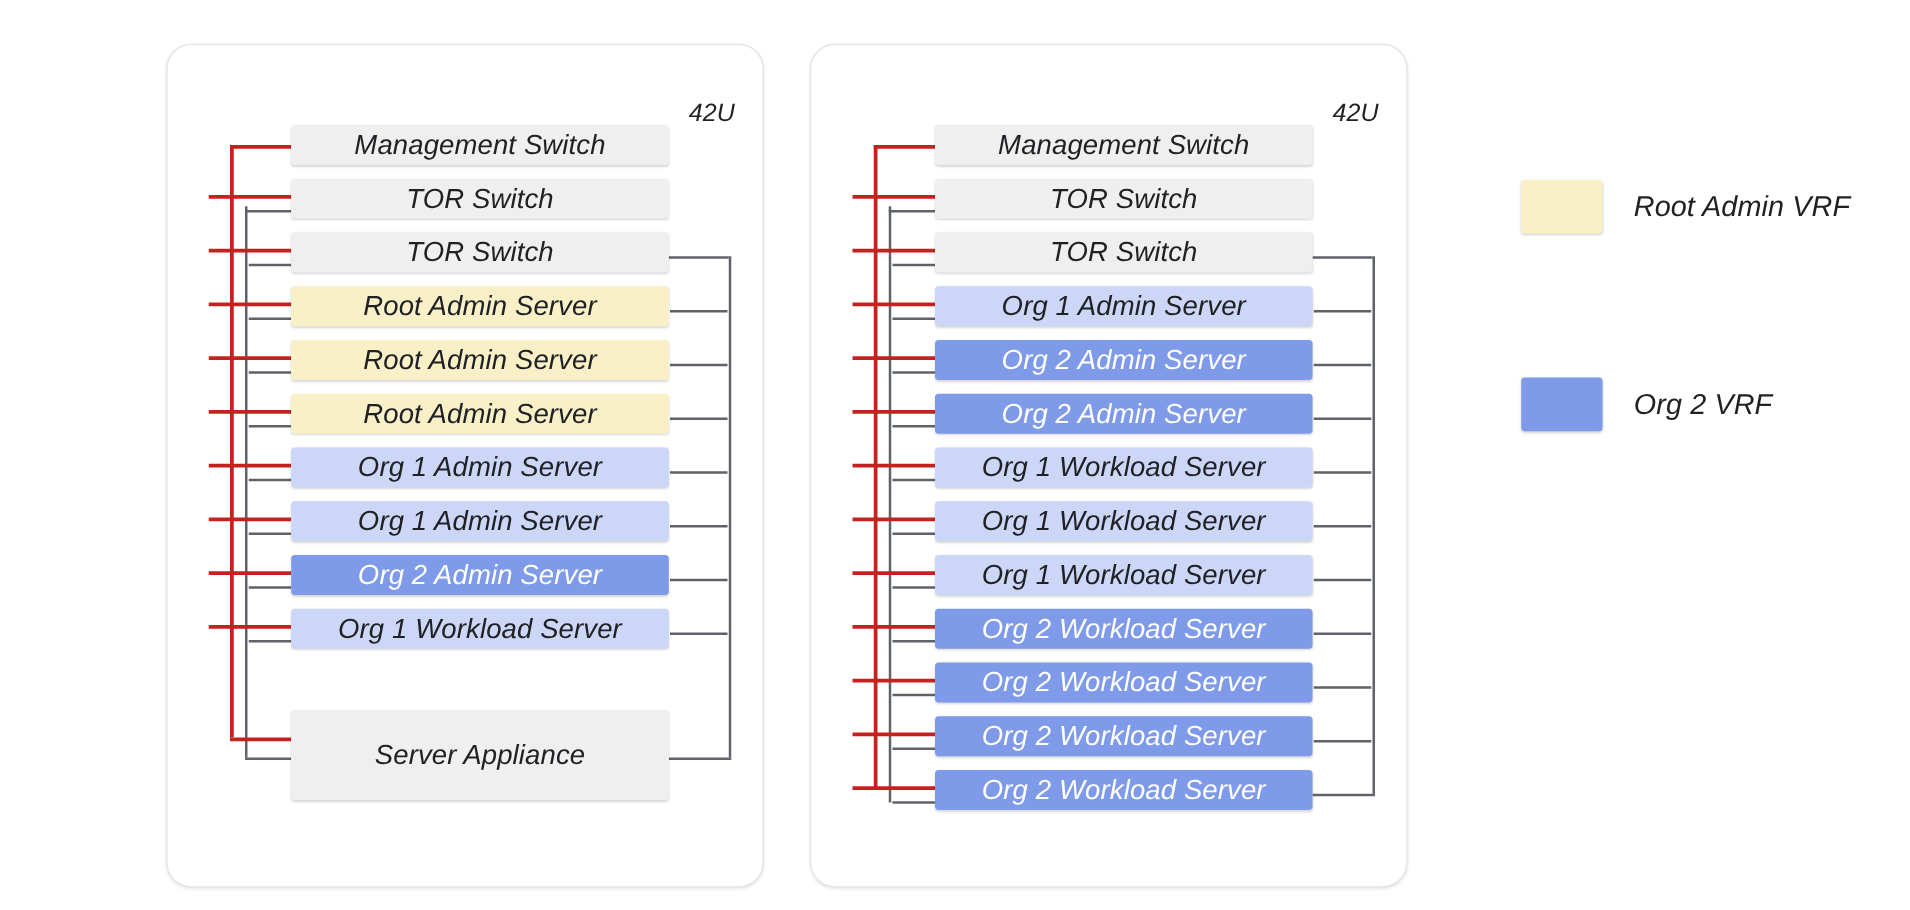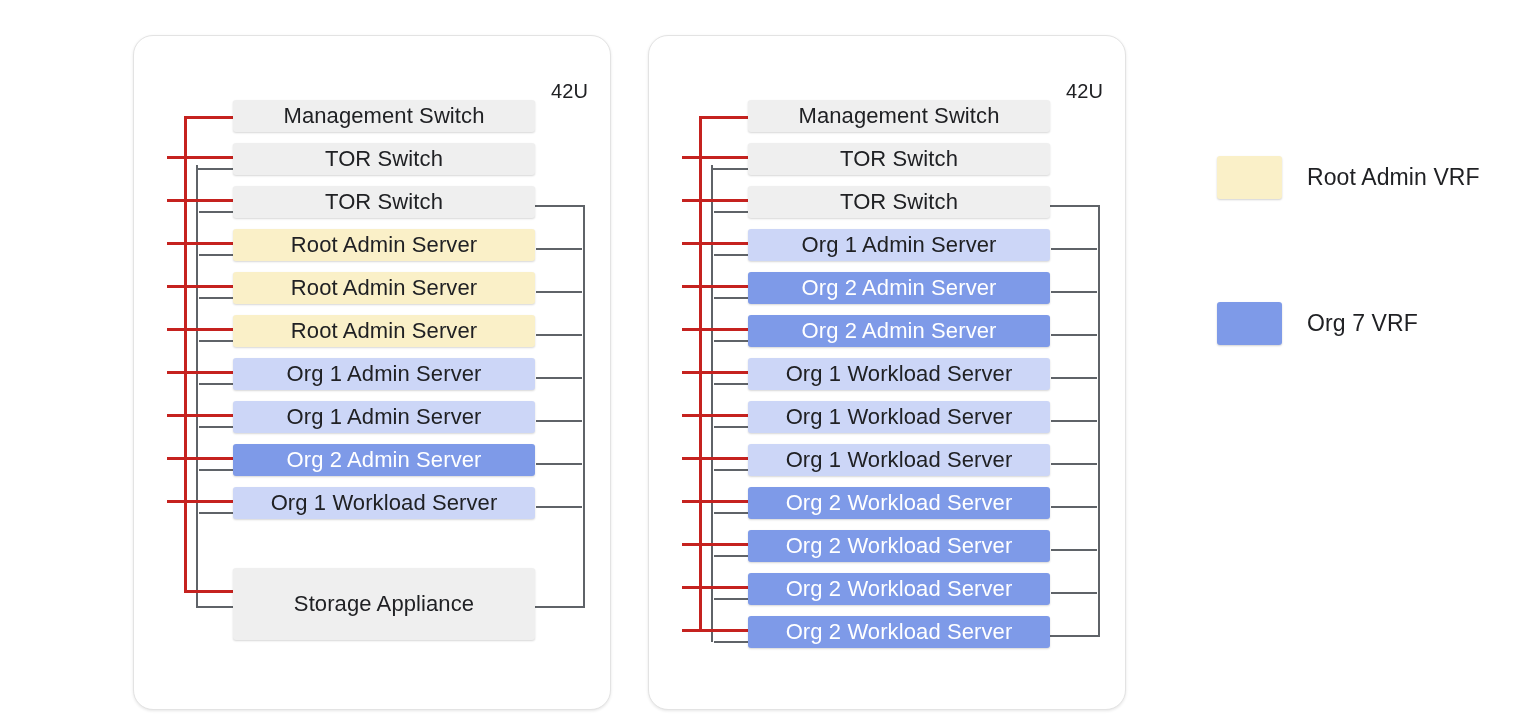--- a/index.html
+++ b/index.html
@@ -13,20 +13,21 @@
     font-family: "Liberation Sans", sans-serif;
     position: relative;
     overflow: hidden;
   }
 
   #stage {
     position: absolute;
     left: 0; top: 0;
     width: 1528px;
     height: 728px;
+    font-style: italic;
   }
 
   
   .rack {
     position: absolute;
     background: #ffffff;
     border: 1px solid #e3e3e3;
     border-radius: 20px;
     box-shadow: 0 1px 3px rgba(0,0,0,0.10);
     box-sizing: border-box;
@@ -179,40 +180,40 @@
       <div class="unit" style="left: 233px; top: 100px; width: 302px; height: 32px; background: rgb(239, 239, 239); color: rgb(32, 33, 36);">Management Switch</div>
       <div class="unit" style="left: 233px; top: 143px; width: 302px; height: 32px; background: rgb(239, 239, 239); color: rgb(32, 33, 36);">TOR Switch</div>
       <div class="unit" style="left: 233px; top: 186px; width: 302px; height: 32px; background: rgb(239, 239, 239); color: rgb(32, 33, 36);">TOR Switch</div>
       <div class="unit" style="left: 233px; top: 229px; width: 302px; height: 32px; background: rgb(250, 240, 200); color: rgb(32, 33, 36);">Root Admin Server</div>
       <div class="unit" style="left: 233px; top: 272px; width: 302px; height: 32px; background: rgb(250, 240, 200); color: rgb(32, 33, 36);">Root Admin Server</div>
       <div class="unit" style="left: 233px; top: 315px; width: 302px; height: 32px; background: rgb(250, 240, 200); color: rgb(32, 33, 36);">Root Admin Server</div>
       <div class="unit" style="left: 233px; top: 358px; width: 302px; height: 32px; background: rgb(204, 214, 247); color: rgb(32, 33, 36);">Org 1 Admin Server</div>
       <div class="unit" style="left: 233px; top: 401px; width: 302px; height: 32px; background: rgb(204, 214, 247); color: rgb(32, 33, 36);">Org 1 Admin Server</div>
       <div class="unit" style="left: 233px; top: 444px; width: 302px; height: 32px; background: rgb(126, 154, 232); color: rgb(255, 255, 255);">Org 2 Admin Server</div>
       <div class="unit" style="left: 233px; top: 487px; width: 302px; height: 32px; background: rgb(204, 214, 247); color: rgb(32, 33, 36);">Org 1 Workload Server</div>
-      <div class="unit" style="left: 233px; top: 568px; width: 302px; height: 72px; background: rgb(239, 239, 239); color: rgb(32, 33, 36);">Storage Appliance</div>
+      <div class="unit" style="left: 233px; top: 568px; width: 302px; height: 72px; background: rgb(239, 239, 239); color: rgb(32, 33, 36);">Server Appliance</div>
       <div class="unit" style="left: 748px; top: 100px; width: 302px; height: 32px; background: rgb(239, 239, 239); color: rgb(32, 33, 36);">Management Switch</div>
       <div class="unit" style="left: 748px; top: 143px; width: 302px; height: 32px; background: rgb(239, 239, 239); color: rgb(32, 33, 36);">TOR Switch</div>
       <div class="unit" style="left: 748px; top: 186px; width: 302px; height: 32px; background: rgb(239, 239, 239); color: rgb(32, 33, 36);">TOR Switch</div>
       <div class="unit" style="left: 748px; top: 229px; width: 302px; height: 32px; background: rgb(204, 214, 247); color: rgb(32, 33, 36);">Org 1 Admin Server</div>
       <div class="unit" style="left: 748px; top: 272px; width: 302px; height: 32px; background: rgb(126, 154, 232); color: rgb(255, 255, 255);">Org 2 Admin Server</div>
       <div class="unit" style="left: 748px; top: 315px; width: 302px; height: 32px; background: rgb(126, 154, 232); color: rgb(255, 255, 255);">Org 2 Admin Server</div>
       <div class="unit" style="left: 748px; top: 358px; width: 302px; height: 32px; background: rgb(204, 214, 247); color: rgb(32, 33, 36);">Org 1 Workload Server</div>
       <div class="unit" style="left: 748px; top: 401px; width: 302px; height: 32px; background: rgb(204, 214, 247); color: rgb(32, 33, 36);">Org 1 Workload Server</div>
       <div class="unit" style="left: 748px; top: 444px; width: 302px; height: 32px; background: rgb(204, 214, 247); color: rgb(32, 33, 36);">Org 1 Workload Server</div>
       <div class="unit" style="left: 748px; top: 487px; width: 302px; height: 32px; background: rgb(126, 154, 232); color: rgb(255, 255, 255);">Org 2 Workload Server</div>
       <div class="unit" style="left: 748px; top: 530px; width: 302px; height: 32px; background: rgb(126, 154, 232); color: rgb(255, 255, 255);">Org 2 Workload Server</div>
       <div class="unit" style="left: 748px; top: 573px; width: 302px; height: 32px; background: rgb(126, 154, 232); color: rgb(255, 255, 255);">Org 2 Workload Server</div>
       <div class="unit" style="left: 748px; top: 616px; width: 302px; height: 32px; background: rgb(126, 154, 232); color: rgb(255, 255, 255);">Org 2 Workload Server</div>
     </div>
 
   <div class="legend" id="legend" style="left:1217px; top:140px; width:300px; height:215px;">
-      <div class="legend-row" style="left: 0px; top: 16px; text-align: right;">
+      <div class="legend-row" style="left: 0px; top: 4px; text-align: right;">
         <div class="legend-swatch" style="background: rgb(250, 240, 200);"></div>
         <div class="legend-label">Root Admin VRF</div>
       </div>
       <div class="legend-row" style="left: 0px; top: 162px;">
         <div class="legend-swatch" style="background: rgb(126, 154, 232);"></div>
-        <div class="legend-label">Org 7 VRF</div>
+        <div class="legend-label">Org 2 VRF</div>
       </div>
     </div>
 
 </div>
 
 </body></html>

